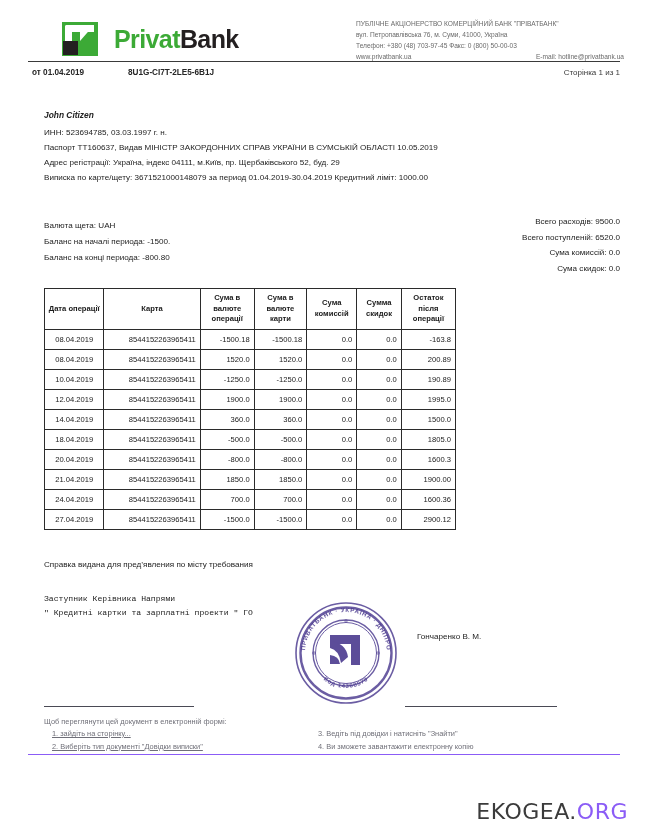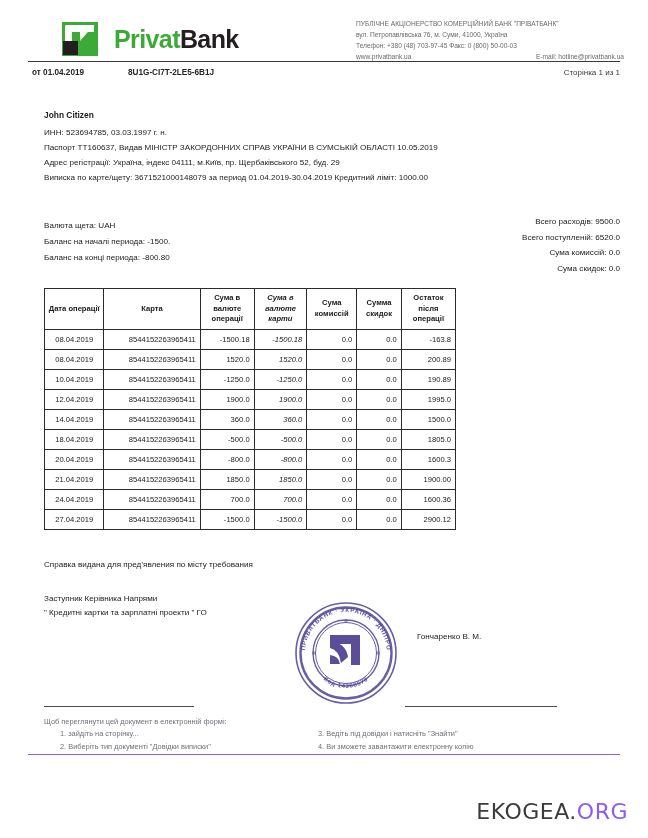--- a/index.html
+++ b/index.html
@@ -125,20 +125,21 @@
     left: 44px; top: 108px;
     width: 570px;
     font-size: 8.1px;
     line-height: 15px;
     color: #222;
   }
   .client .name {
     font-weight: bold;
     font-size: 8.4px;
     margin-bottom: 2px;
+    font-style: italic;
   }
 
   
   .summary-left {
     position: absolute;
     left: 44px; top: 218px;
     font-size: 8.1px;
     line-height: 16px;
     color: #222;
   }
@@ -172,38 +173,39 @@
     padding: 4px 2px;
     vertical-align: middle;
   }
   .txn-table tbody td {
     height: 19px;
     vertical-align: middle;
   }
   .c-date  { width: 58px; text-align: center; }
   .c-card  { width: 100px; text-align: right; }
   .c-amt   { width: 54px; text-align: right; }
-  .c-amtc  { width: 52px; text-align: right; font-style: italic; }
+  .c-amtc  { width: 52px; text-align: right; }
   .c-comm  { width: 48px; text-align: right; }
   .c-disc  { width: 44px; text-align: right; }
   .c-bal   { width: 56px; text-align: right; }
 
   
   .issued-note {
     position: absolute;
     left: 44px; top: 560px;
     font-size: 8.1px;
     color: #222;
   }
   .signatory {
     position: absolute;
     left: 44px; top: 592px;
     font-size: 8.1px;
     line-height: 14px;
     color: #222;
+    font-family: Liberation Mono, monospace;
   }
   .signer-name {
     position: absolute;
     left: 417px; top: 632px;
     font-size: 8.1px;
     color: #222;
   }
 
   .stamp {
     position: absolute;
@@ -236,21 +238,21 @@
     font-size: 7.4px;
     color: #6f6f78;
     line-height: 12.5px;
   }
   .instr-title {
     position: absolute;
     left: 16px; top: 4px;
   }
   .instr-col-a {
     position: absolute;
-    left: 32px; top: 16px;
+    left: 24px; top: 16px; text-decoration: underline;
   }
   .instr-col-b {
     position: absolute;
     left: 290px; top: 16px;
   }
 
   
   .watermark {
     position: absolute;
     right: 20px; bottom: 14px;

